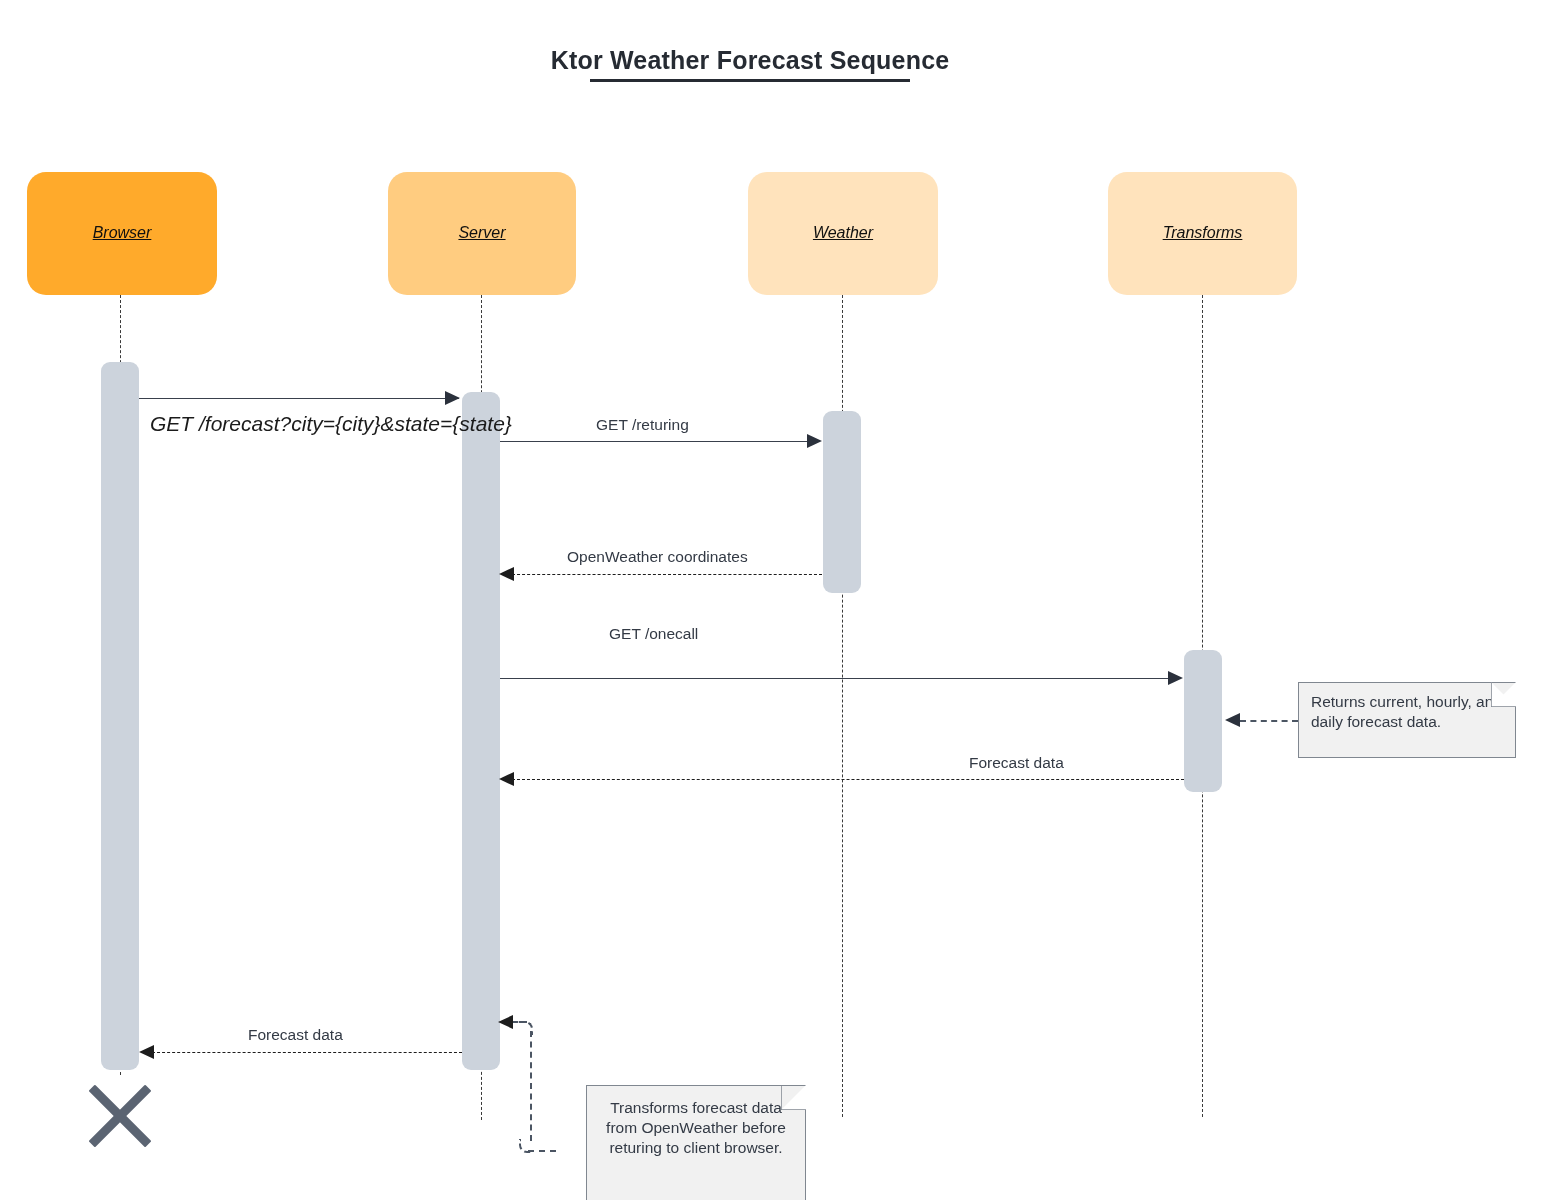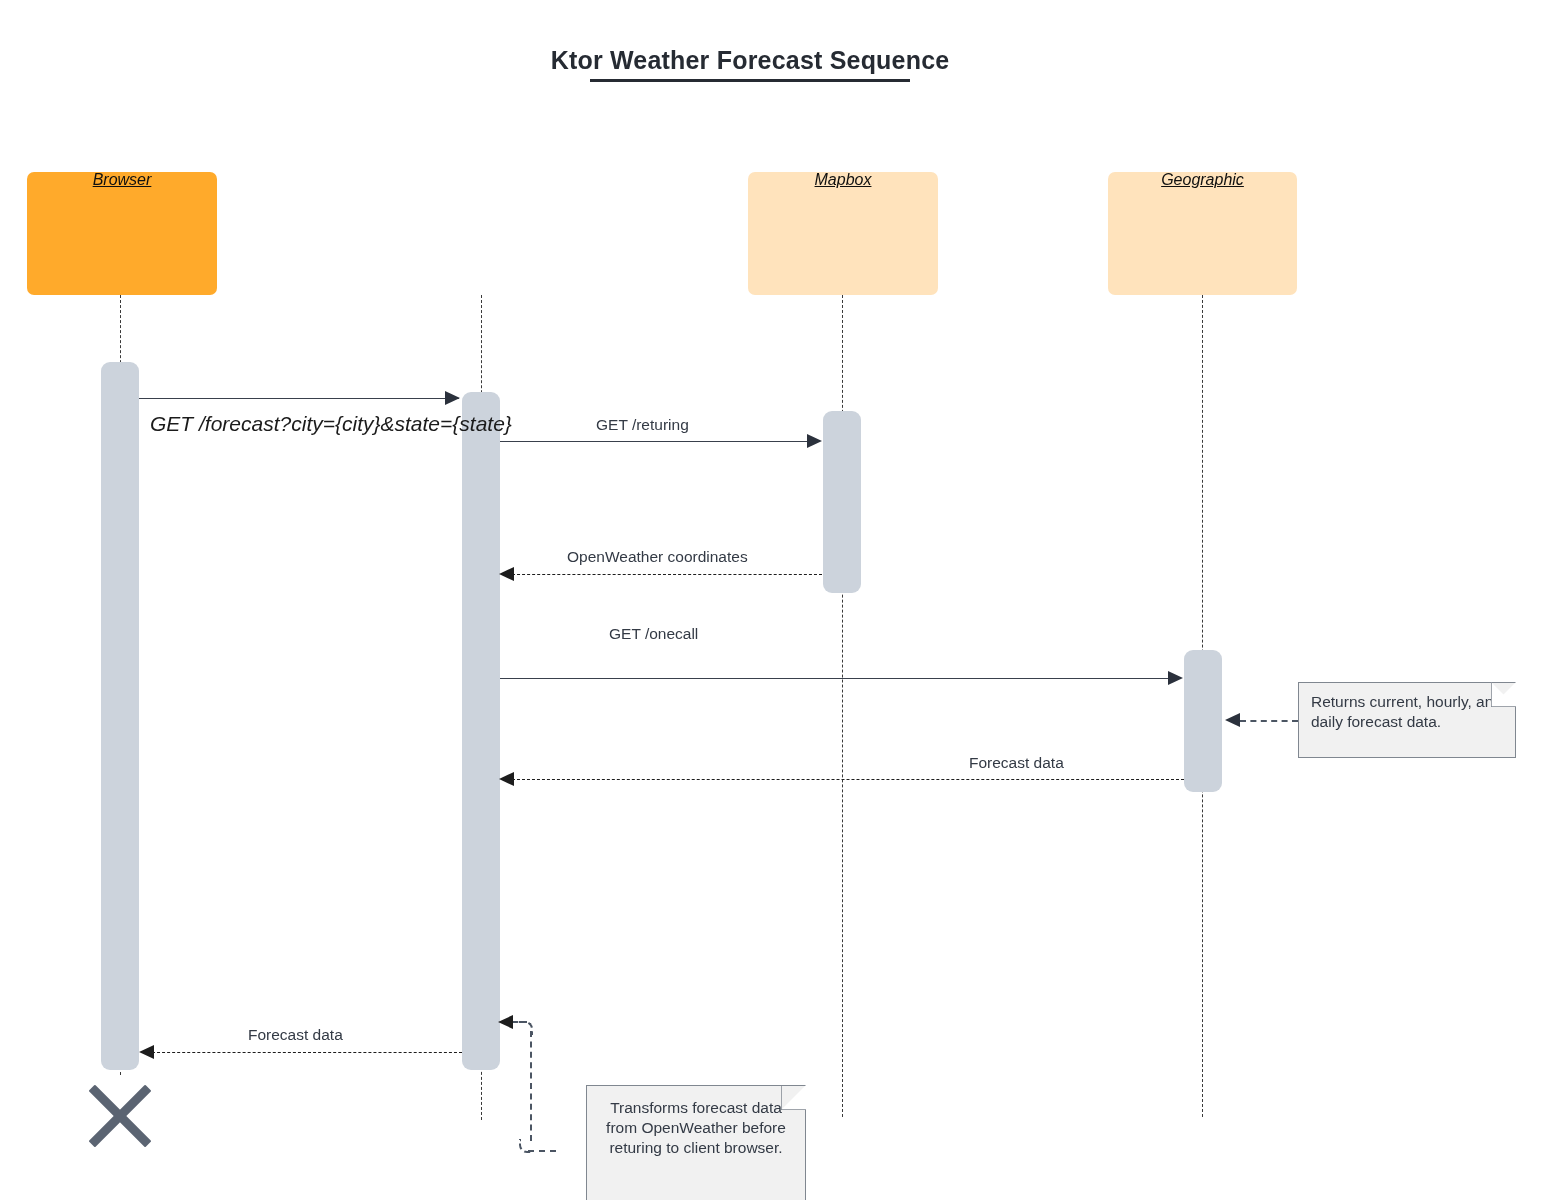--- a/index.html
+++ b/index.html
@@ -36,22 +36,23 @@
     position: absolute;
     left: 590px;
     top: 47px;
     width: 320px;
     height: 3px;
     background: #262b33;
   }
   
   .participant {
     position: absolute;
-    border-radius: 7px;
+    border-radius: 19px;
     display: flex;
+    align-items: center;
     justify-content: center;
   }
   .participant-label {
     font-size: 16px;
     font-style: italic;
     text-decoration: underline;
     color: #10100f;
     line-height: 1;
     padding-bottom: 2px;
   }
@@ -164,27 +165,30 @@
 
   <div class="lifeline" style="left:120px; top:263px; height:780px;"></div>
   <div class="lifeline" style="left:481px; top:263px; height:825px;"></div>
   <div class="lifeline" style="left:842px; top:263px; height:822px;"></div>
   <div class="lifeline" style="left:1202px; top:263px; height:822px;"></div>
 
   <div class="participant" style="left:27px; top:140px; width:190px; height:123px; background:#FFAA2B;">
     <span class="participant-label">Browser</span>
   </div>
 
+  <div class="participant" style="left:388px; top:140px; width:188px; height:123px; background:#FFCC80;">
+    <span class="participant-label">Server</span>
+  </div>
 
   <div class="participant" style="left:748px; top:140px; width:190px; height:123px; background:#FFE3BC;">
-    <span class="participant-label">Mapbox</span>
+    <span class="participant-label">Weather</span>
   </div>
 
   <div class="participant" style="left:1108px; top:140px; width:189px; height:123px; background:#FFE3BC;">
-    <span class="participant-label">Geographic</span>
+    <span class="participant-label">Transforms</span>
   </div>
 
   <div class="activation" style="left:101px;  top:330px; height:708px;"></div>
   <div class="activation" style="left:462px;  top:360px; height:678px;"></div>
   <div class="activation" style="left:823px;  top:379px; height:182px;"></div>
   <div class="activation" style="left:1184px; top:618px; height:142px;"></div>
 
   <div class="msg-line" style="left:139px; top:366px; width:320px;"></div>
   <div class="arrow-right" style="left:445px; top:359px;"></div>
   <div class="msg-label italic" style="left:150px; top:380px;">GET /forecast?city={city}&amp;state={state}</div>

